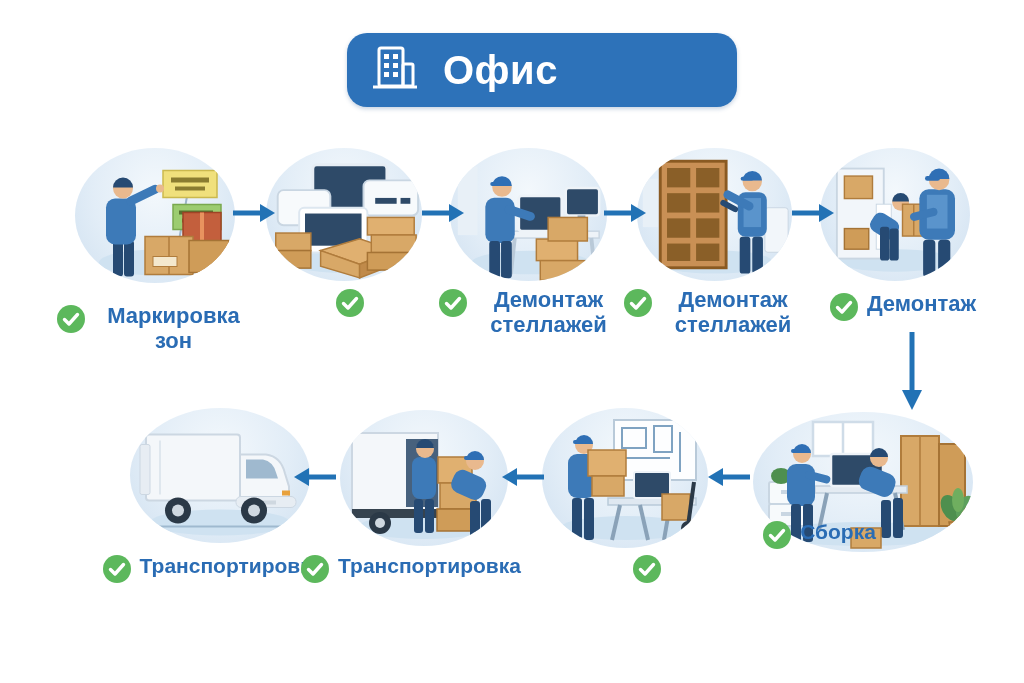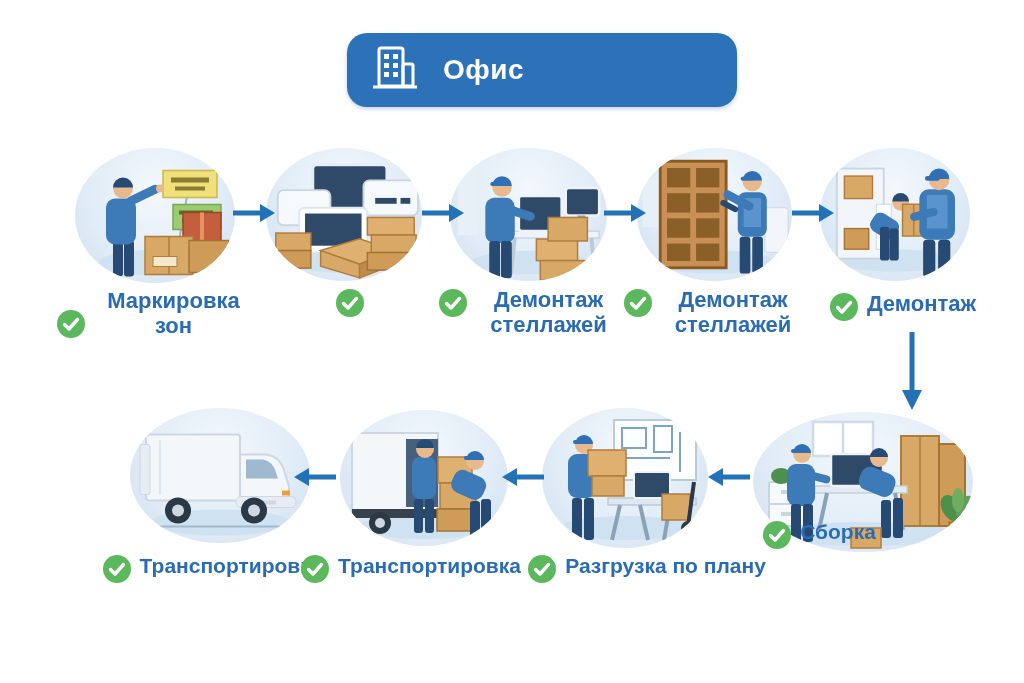--- a/index.html
+++ b/index.html
@@ -9,21 +9,21 @@
     font-family:"Liberation Sans", sans-serif;
   }
   
   .header{
     position:absolute;left:347px;top:33px;width:390px;height:74px;
     background:#2d72b9;border-radius:20px;
     display:flex;align-items:center;gap:22px;padding-left:22px;box-sizing:border-box;
     box-shadow:0 2px 4px rgba(30,80,140,.25);
   }
   .header .title{
-    color:#ffffff;font-size:28px;font-weight:bold;letter-spacing:.5px;
+    color:#ffffff;font-size:40px;font-weight:bold;letter-spacing:.5px;
   }
   
   .circle{
     position:absolute;border-radius:50%;
     background:radial-gradient(ellipse at 50% 32%, #f3f8fc 0%, #e2edf7 55%, #cfe0f0 100%);
     overflow:hidden;
   }
   .circle svg{display:block;width:100%;height:100%;}
   
   .step-label{
@@ -176,21 +176,21 @@
     <rect x="114" y="46" width="22" height="36" fill="#5a94cc"></rect>
     <rect x="96" y="66" width="30" height="9" rx="4.5" fill="#3d7ab8" transform="rotate(-14 96 70)"></rect>
     <rect x="110" y="94" width="13" height="40" rx="4" fill="#264a73"></rect>
     <rect x="126" y="94" width="13" height="40" rx="4" fill="#264a73"></rect>
     <circle cx="127" cy="30" r="11" fill="#e9b98e"></circle>
     <path d="M116 29 a11 11 0 0 1 22 0 z" fill="#2f6fb5"></path>
     <rect x="112" y="26" width="16" height="5" rx="2.5" fill="#2f6fb5"></rect>
   </svg>
 </div>
 
-<div class="step-label" style="left:50px;top:289px;width:210px;align-items:flex-end;">
+<div class="step-label" style="left:50px;top:304px;width:210px;">
   <span class="check">
     <svg width="28" height="28" viewBox="0 0 28 28">
         <circle cx="14" cy="14" r="14" fill="#5cb85c"></circle>
         <path d="M7.5 14.5 L12 19 L20.5 9.5" stroke="#ffffff" stroke-width="3.4" fill="none" stroke-linecap="round" stroke-linejoin="round"></path>
       </svg>
   </span>
   <span class="txt" style="max-width:160px;">Маркировка зон</span>
 </div>
 
 <div class="step-label" style="left:250px;top:288px;width:200px;">
@@ -392,21 +392,20 @@
   <span class="txt">Транспортировка</span>
 </div>
 
 <div class="step-label bottom" style="left:533px;top:554px;width:228px;">
   <span class="check">
     <svg width="28" height="28" viewBox="0 0 28 28">
         <circle cx="14" cy="14" r="14" fill="#5cb85c"></circle>
         <path d="M7.5 14.5 L12 19 L20.5 9.5" stroke="#ffffff" stroke-width="3.4" fill="none" stroke-linecap="round" stroke-linejoin="round"></path>
       </svg>
   </span>
-  <span class="txt">Разгрузка по плану</span>
 </div>
 
 <div class="step-label bottom" style="left:752px;top:520px;width:135px;">
   <span class="check">
     <svg width="28" height="28" viewBox="0 0 28 28">
         <circle cx="14" cy="14" r="14" fill="#5cb85c"></circle>
         <path d="M7.5 14.5 L12 19 L20.5 9.5" stroke="#ffffff" stroke-width="3.4" fill="none" stroke-linecap="round" stroke-linejoin="round"></path>
       </svg>
   </span>
   <span class="txt">Сборка</span>

